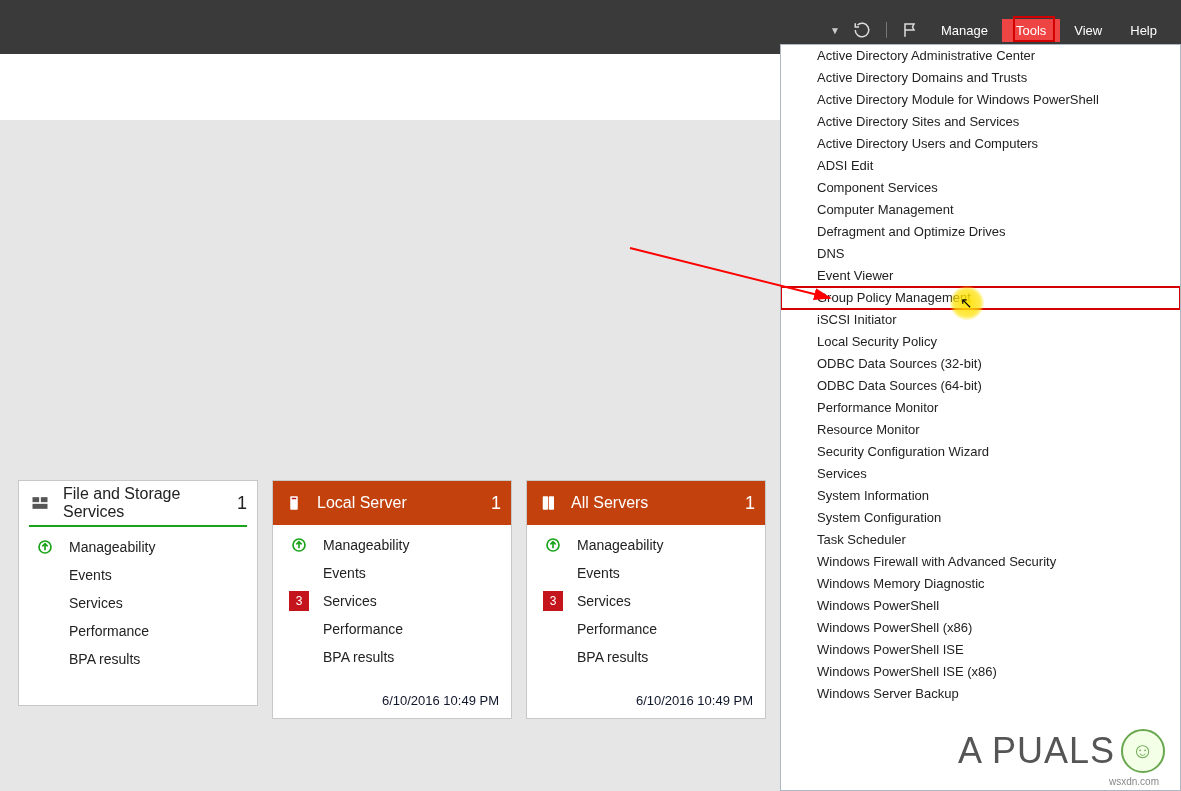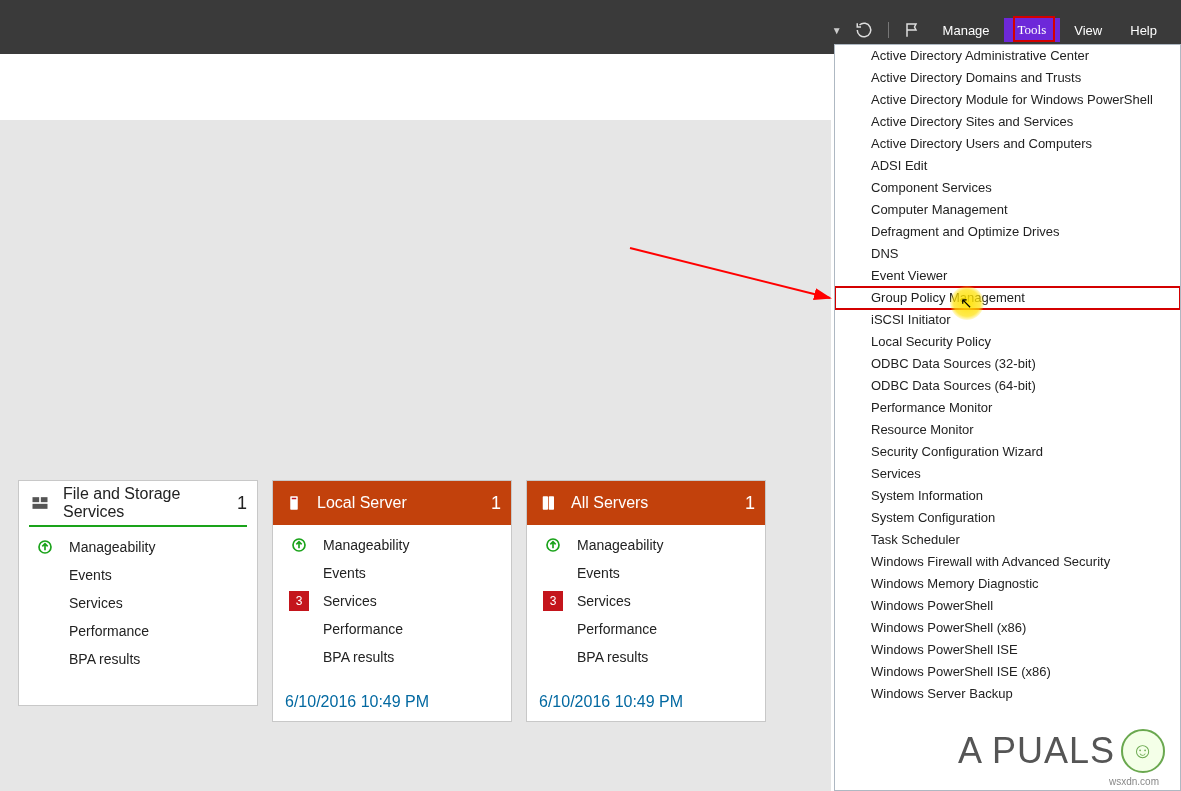--- a/index.html
+++ b/index.html
@@ -3,41 +3,41 @@
 <meta charset="utf-8">
 <style>
   * { box-sizing: border-box; font-family: "Segoe UI", Tahoma, sans-serif; }
   body { margin: 0; padding: 0; width: 1181px; height: 791px; background: #fff; position: relative; overflow: hidden; font-size: 13px; color: #222; }
   .top-bar { position: absolute; top: 0; left: 0; right: 0; height: 54px; background: #3a3a3a; color: #fff; }
   .menu-strip { position: absolute; top: 18px; right: 10px; display: flex; align-items: center; height: 24px; font-size: 13px; }
   .menu-dropdown-arrow { color: #ccc; padding: 0 6px; font-size: 10px; }
   .menu-icon-btn { width: 24px; height: 24px; display: flex; align-items: center; justify-content: center; margin: 0 4px; position: relative; }
   .menu-sep { width: 1px; height: 16px; background: #777; margin: 0 8px; }
   .menu-item { padding: 4px 14px; cursor: default; }
-  .menu-item.selected { background: #6d28d9; font-family: Liberation Serif, serif; }
+  .menu-item.selected { background: #ef4444; }
   .tools-highlight { border: 2px solid #d40000; position: absolute; top: 16px; left: 1013px; width: 42px; height: 26px; pointer-events: none; }
 
   .blank-region { position: absolute; top: 54px; left: 0; right: 350px; height: 66px; background: #fff; }
   .gray-region { position: absolute; top: 120px; left: 0; right: 350px; bottom: 0; background: #e6e6e6; }
 
   .tile { position: absolute; width: 240px; background: #fff; border: 1px solid #c8c8c8; font-size: 14px; }
   .tile .tile-header { display: flex; align-items: center; height: 44px; padding: 0 10px; font-size: 16px; }
   .tile .tile-header.red { background: #c2410c; color: #fff; }
   .tile .tile-icon { width: 22px; height: 22px; margin-right: 12px; display: flex; align-items: center; justify-content: center; }
   .tile .tile-title { flex: 1; line-height: 1.1; }
   .tile .tile-count { font-size: 18px; }
   .tile .tile-divider { height: 2px; background: #1aa31a; margin: 0 10px; }
   .tile .tile-body { padding: 6px 0; text-align: center; }
   .tile .tile-row { display: flex; align-items: center; height: 28px; padding: 0 10px 0 16px; }
   .tile .row-icon { width: 20px; height: 20px; margin-right: 14px; display: flex; align-items: center; justify-content: center; }
   .tile .row-badge { width: 20px; height: 20px; background: #c4151c; color: #fff; display: flex; align-items: center; justify-content: center; margin-right: 14px; font-size: 12px; }
   .tile .row-label-indent { margin-left: 34px; }
-  .tile .tile-footer { padding: 16px 12px 10px; color: #0369a1; font-size: 16px; }
-
-  .tools-menu { position: absolute; top: 44px; right: 0; width: 347px; bottom: 0; background: #fff; border: 1px solid #aeb8c2; overflow: hidden; }
+  .tile .tile-footer { text-align: right; padding: 16px 12px 10px; color: #0f172a; font-size: 13px; }
+
+  .tools-menu { position: absolute; top: 44px; right: 0; width: 401px; bottom: 0; background: #fff; border: 1px solid #aeb8c2; overflow: hidden; }
   .tools-item { height: 22px; line-height: 22px; padding: 0 36px; font-size: 13px; cursor: default; white-space: nowrap; }
   .tools-item.highlighted { outline: 2px solid #d40000; outline-offset: -1px; }
 
   .yellow-spot { position: absolute; width: 34px; height: 34px; border-radius: 50%; background: radial-gradient(circle, rgba(255,225,0,0.95) 0%, rgba(255,225,0,0.7) 55%, rgba(255,225,0,0) 75%); pointer-events: none; }
   .cursor-glyph { position: absolute; font-size: 15px; color: #000; pointer-events: none; }
 
   .annotation-arrow { position: absolute; pointer-events: none; }
 
   .watermark { position: absolute; right: 16px; bottom: 18px; font-size: 36px; font-weight: 300; letter-spacing: 1px; color: #555; display: flex; align-items: center; }
   .watermark .wm-icon { width: 44px; height: 44px; border-radius: 50%; border: 2px solid #6aa84f; display: flex; align-items: center; justify-content: center; margin-left: 6px; font-size: 22px; color: #6aa84f; background: #f4ffe8; }

